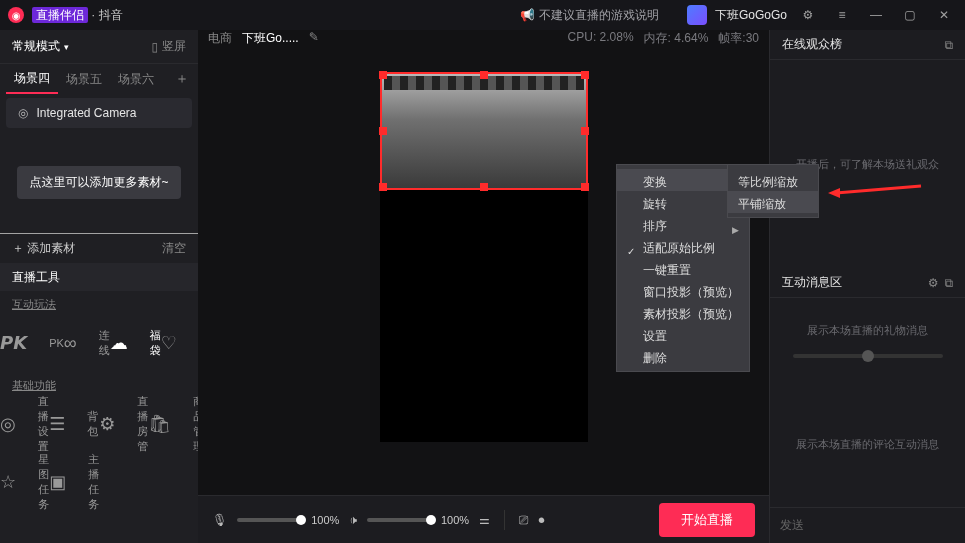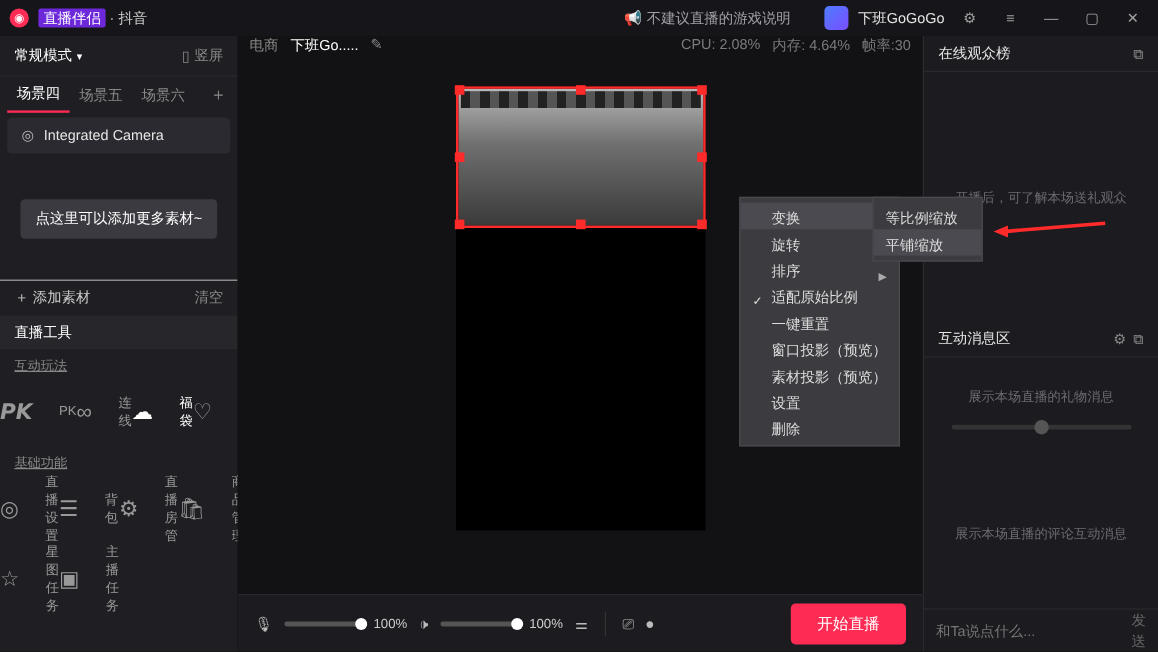--- a/index.html
+++ b/index.html
@@ -304,18 +304,17 @@
     </div>
     <div class="interact">
       <div class="gift-zone">
         <span>展示本场直播的礼物消息</span>
         <div class="gift-slider">
             <span class="dot"></span>
           </div>
       </div>
       <div class="comment-zone">展示本场直播的评论互动消息</div>
       <div class="chat-row">
-        <input placeholder="和Ta说点什么..." style="">
         <span class="send">发送</span>
       </div>
     </div>
   </div>
 </div>
 
 </body></html>

